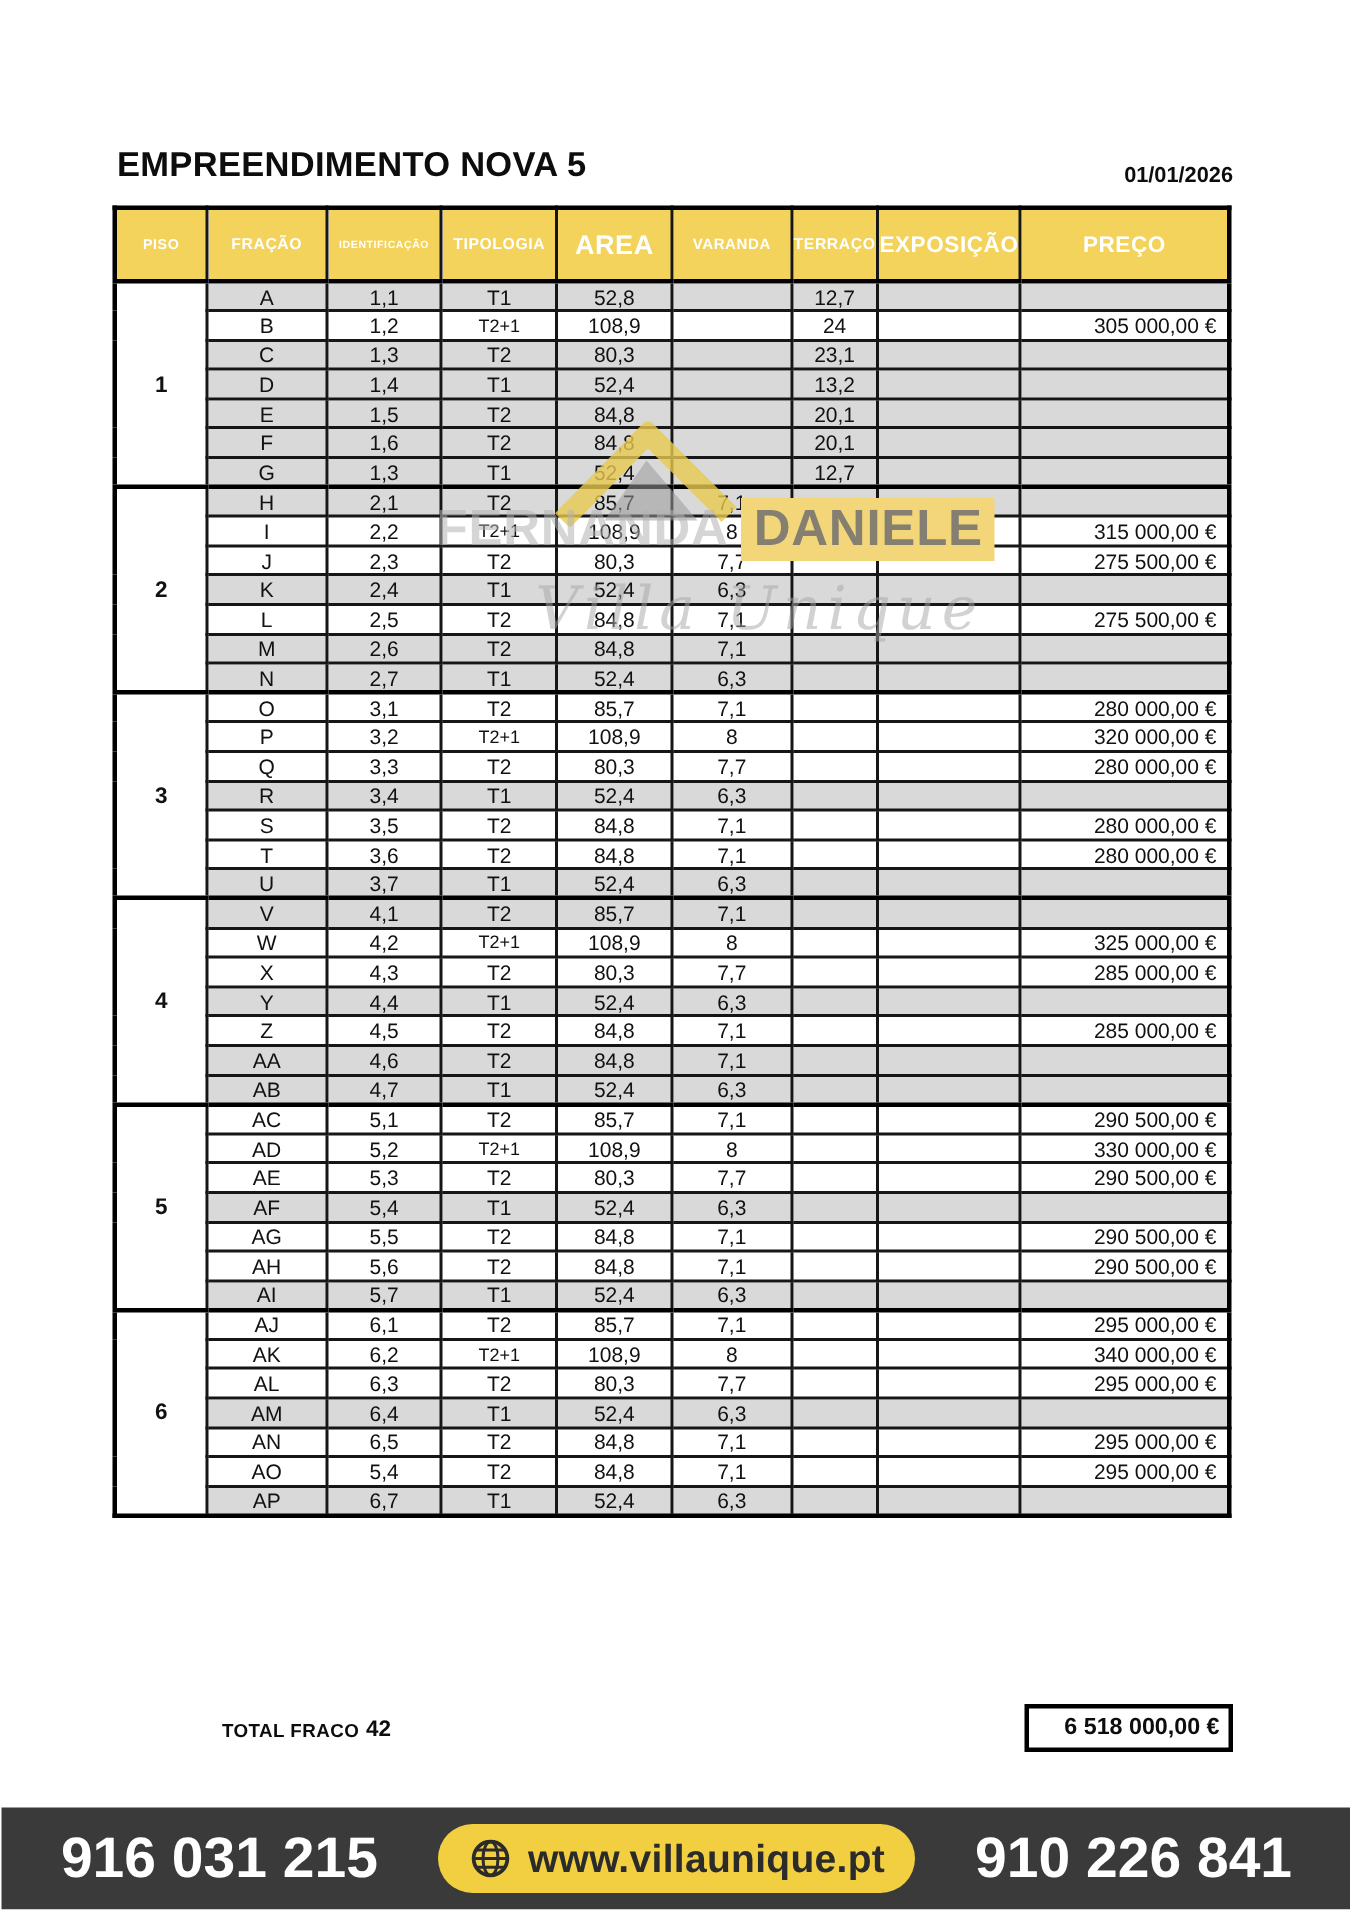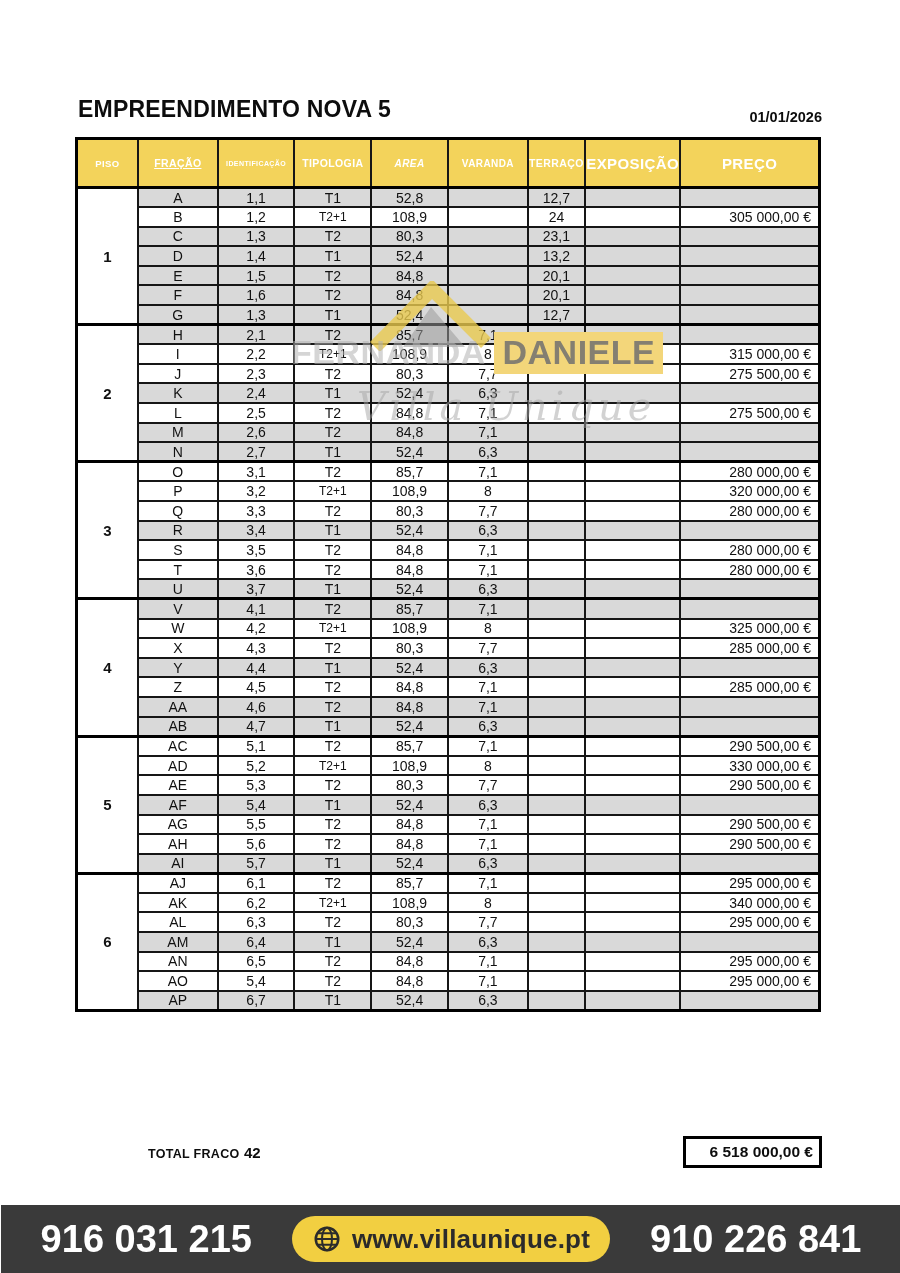--- a/index.html
+++ b/index.html
@@ -33,24 +33,24 @@
     border:2px solid #161616;
     padding:0; text-align:center; vertical-align:middle;
     overflow:hidden; white-space:nowrap;
   }
   .price-table thead th {
     background:var(--header-yellow, #F3D35B);
     color:#ffffff; font-weight:700; height:49px;
     border-bottom:3px solid #000; letter-spacing:0.4px;
   }
   .price-table thead th.col1 { font-size:9.5px; }
-  .price-table thead th.col2 { font-size:10.5px;text-decoration:underline; }
+  .price-table thead th.col2 { font-size:10.5px; }
   .price-table thead th.col3 { font-size:7px; }
   .price-table thead th.col4 { font-size:10.5px; }
-  .price-table thead th.col5 { font-size:10px;font-style:italic; }
+  .price-table thead th.col5 { font-size:18px; }
   .price-table thead th.col6 { font-size:10px; }
   .price-table thead th.col7 { font-size:10.5px; }
   .price-table thead th.col8 { font-size:15px; }
   .price-table thead th.col9 { font-size:15px; }
   .col1 { width:60px; } .col2 { width:78px; } .col3 { width:75px; }
   .col4 { width:75px; } .col5 { width:75px; } .col6 { width:78px; }
   .col7 { width:56px; } .col8 { width:93px; } .col9 { width:136px; }
 
   .price-table tbody td { height:19.6px; font-size:14px; background:#ffffff; }
   .price-table tbody tr.shaded td { background:var(--row-shaded, #D9D9D9); }

